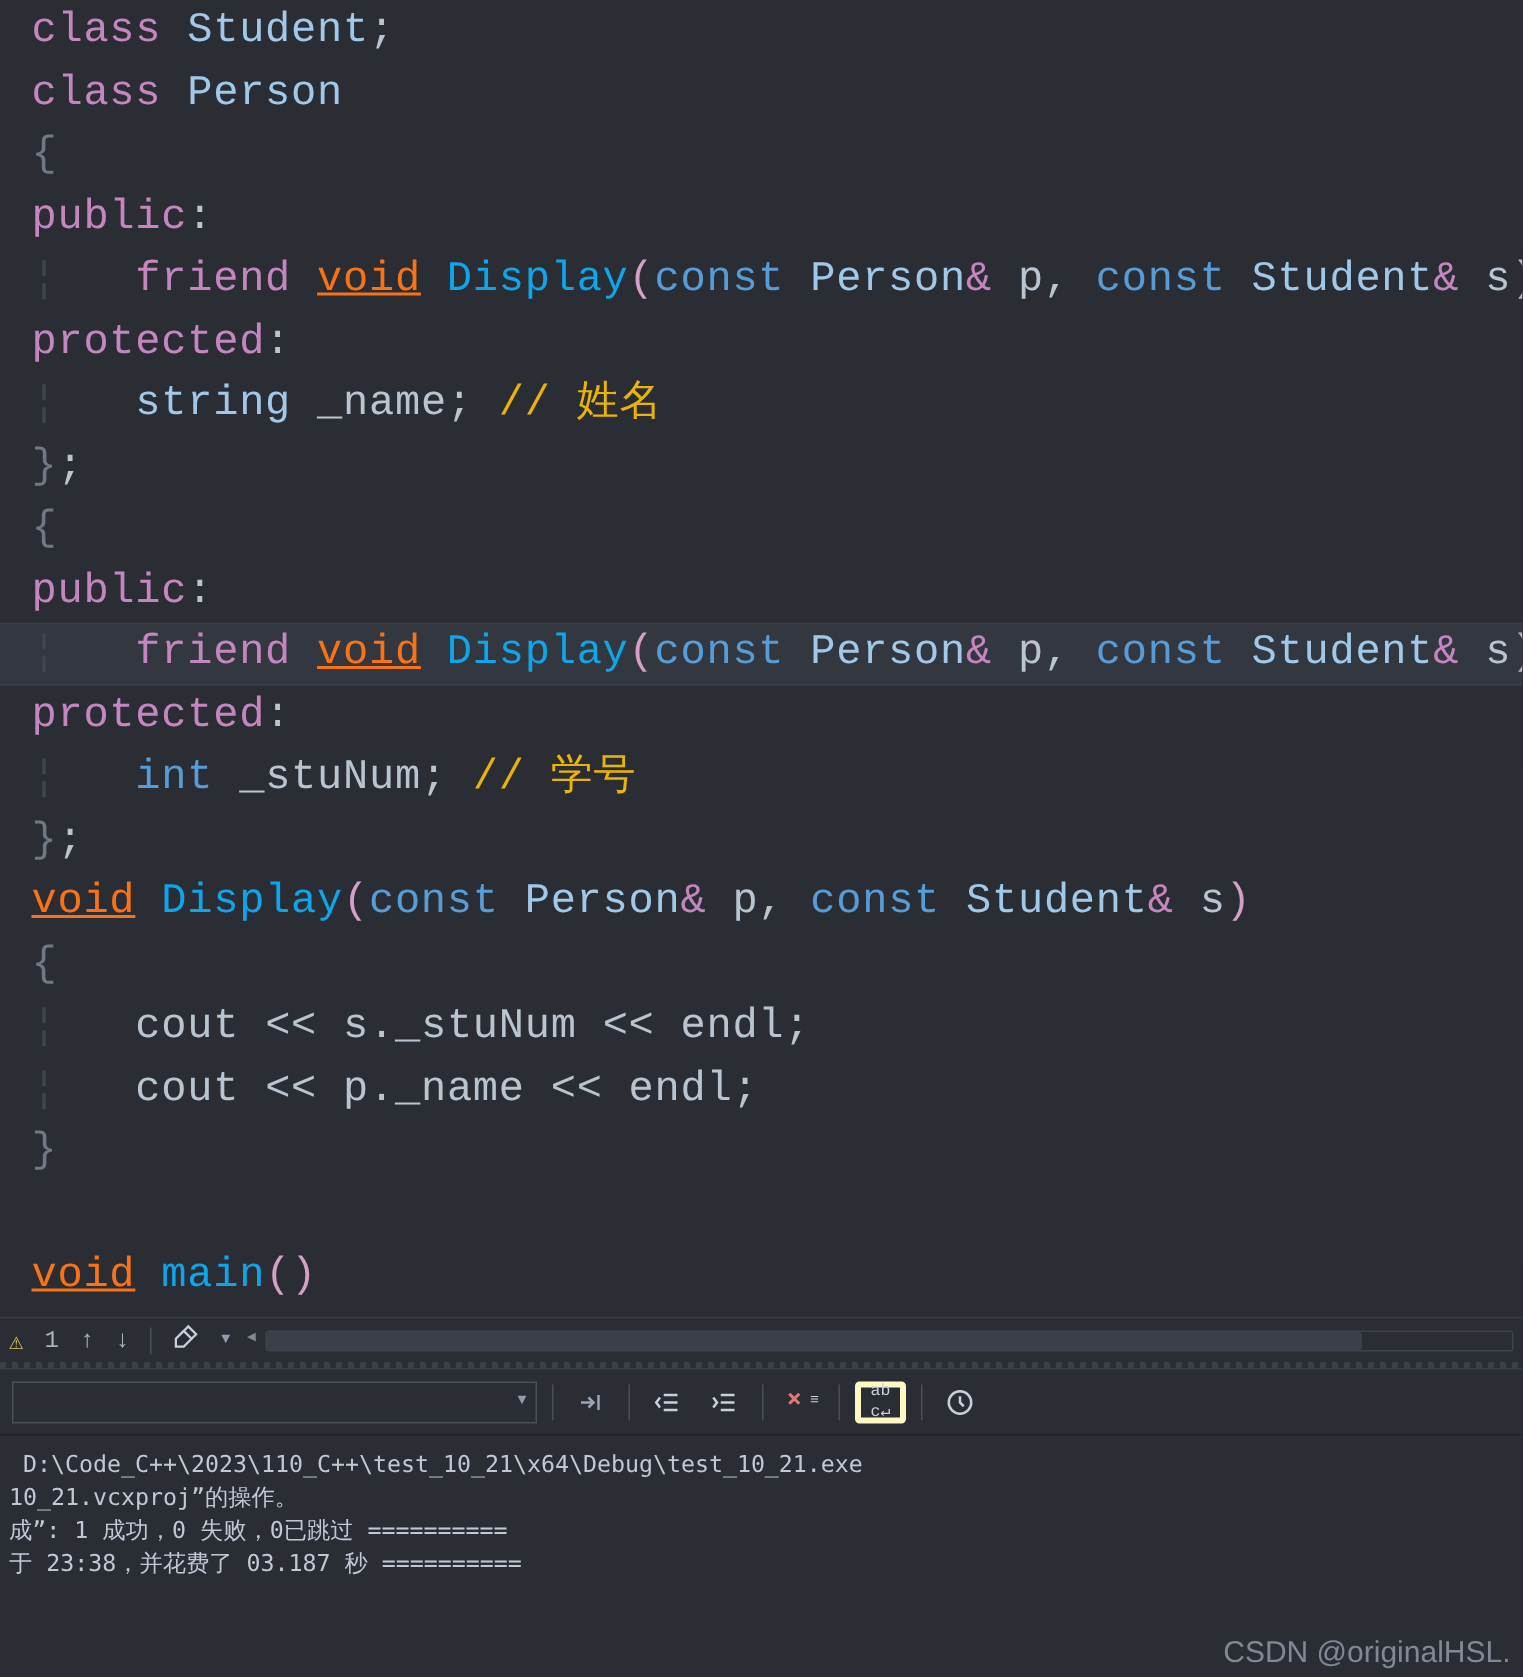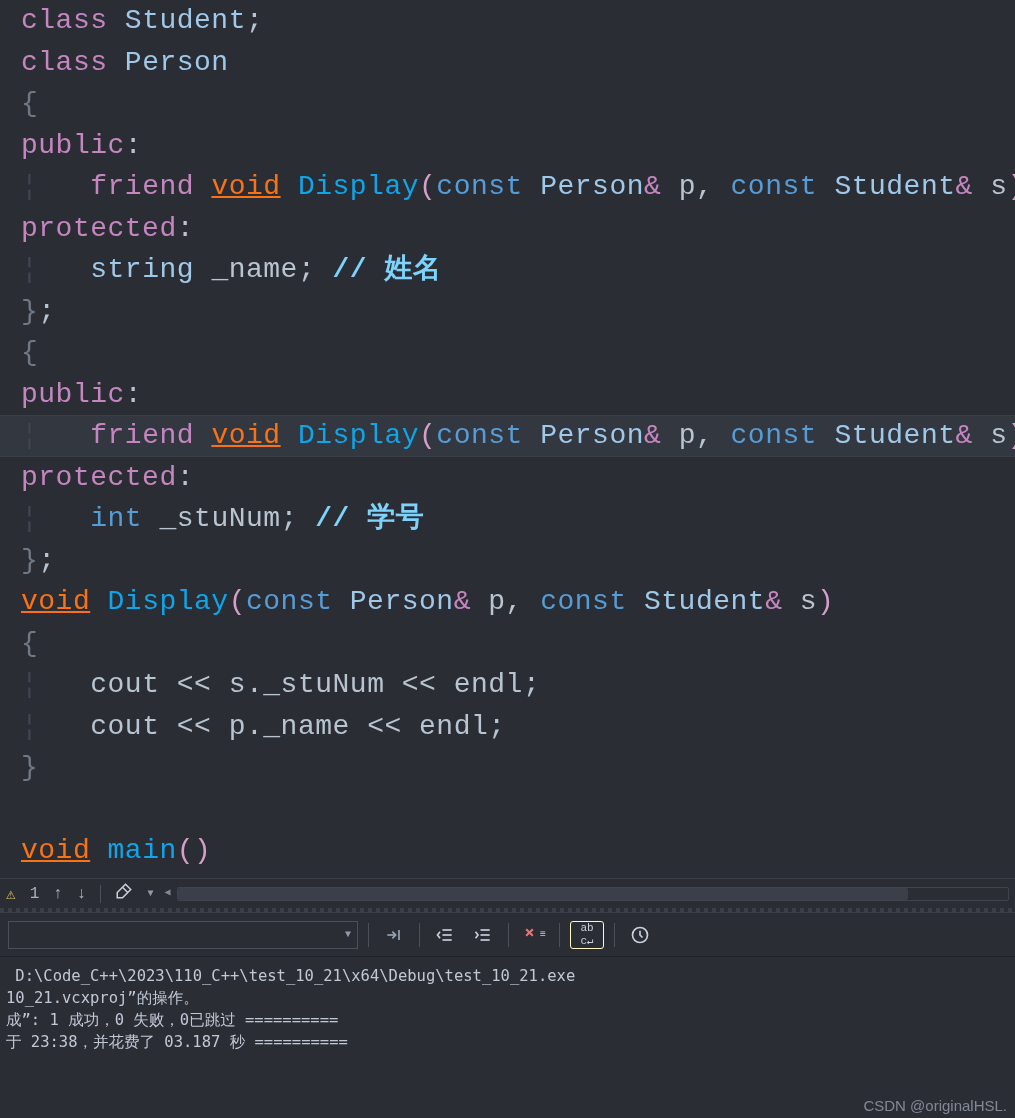--- a/index.html
+++ b/index.html
@@ -39,21 +39,21 @@
   .kw-const { color: #569cd6; }
   .kw-int { color: #569cd6; text-align: center; }
   .type-name { color: #a0c8e8; }
   .func-name { color: #0ea5e9; }
   .var-name { color: #b8c4d0; }
   .member { color: #b8c4d0; }
   .punct { color: #b8c4d0; }
   .brace { color: #707884; }
   .brace-pink { color: #d4a0c8; }
   .string-type { color: #a0c8e8; }
-  .comment { color: #7dd3fc; font-weight: bold; }
+  .comment { color: #eab308; }
   .amp { color: #c586c0; }
   .indent-guide { color: #404550; }
 
   .status-strip {
     height: 30px;
     background: #2b2d35;
     border-top: 1px solid #3a3f4a;
     display: flex;
     align-items: center;
     padding: 0 6px;
@@ -102,39 +102,39 @@
     padding-right: 6px;
   }
   .dropdown-empty .caret { color: #909aa8; font-size: 10px; }
   .tool-sep { width: 1px; height: 24px; background: #4a4f5a; margin: 0 2px; }
   .tool-btn {
     width: 30px; height: 28px;
     display: flex; align-items: center; justify-content: center;
     color: #c8d0dc; font-size: 14px;
     border-radius: 3px;
   }
-  .tool-btn.boxed { border: 1px solid #fef9c3; width: 34px; }
+  .tool-btn.boxed { border: 4px solid #fef9c3; width: 34px; }
   .tool-btn svg { width: 20px; height: 20px; }
 
   .output-area {
     background: #2b2d35;
     padding: 8px 6px;
     color: #c0c8d6;
     font-size: 15.5px;
     line-height: 22px;
     font-family: 'Consolas','SimSun', monospace;
     white-space: pre;
     height: 165px;
   }
   .watermark {
     position: absolute;
     right: 8px;
     bottom: 4px;
     color: rgba(200,210,225,0.55);
-    font-size: 15px;
+    font-size: 20px;
     font-family: sans-serif;
   }
   .wavy-strip {
     height: 4px;
     background-image: repeating-linear-gradient(90deg,#3a3f4a 0 4px, transparent 4px 8px);
   }
 </style>
 </head>
 <body>
 

